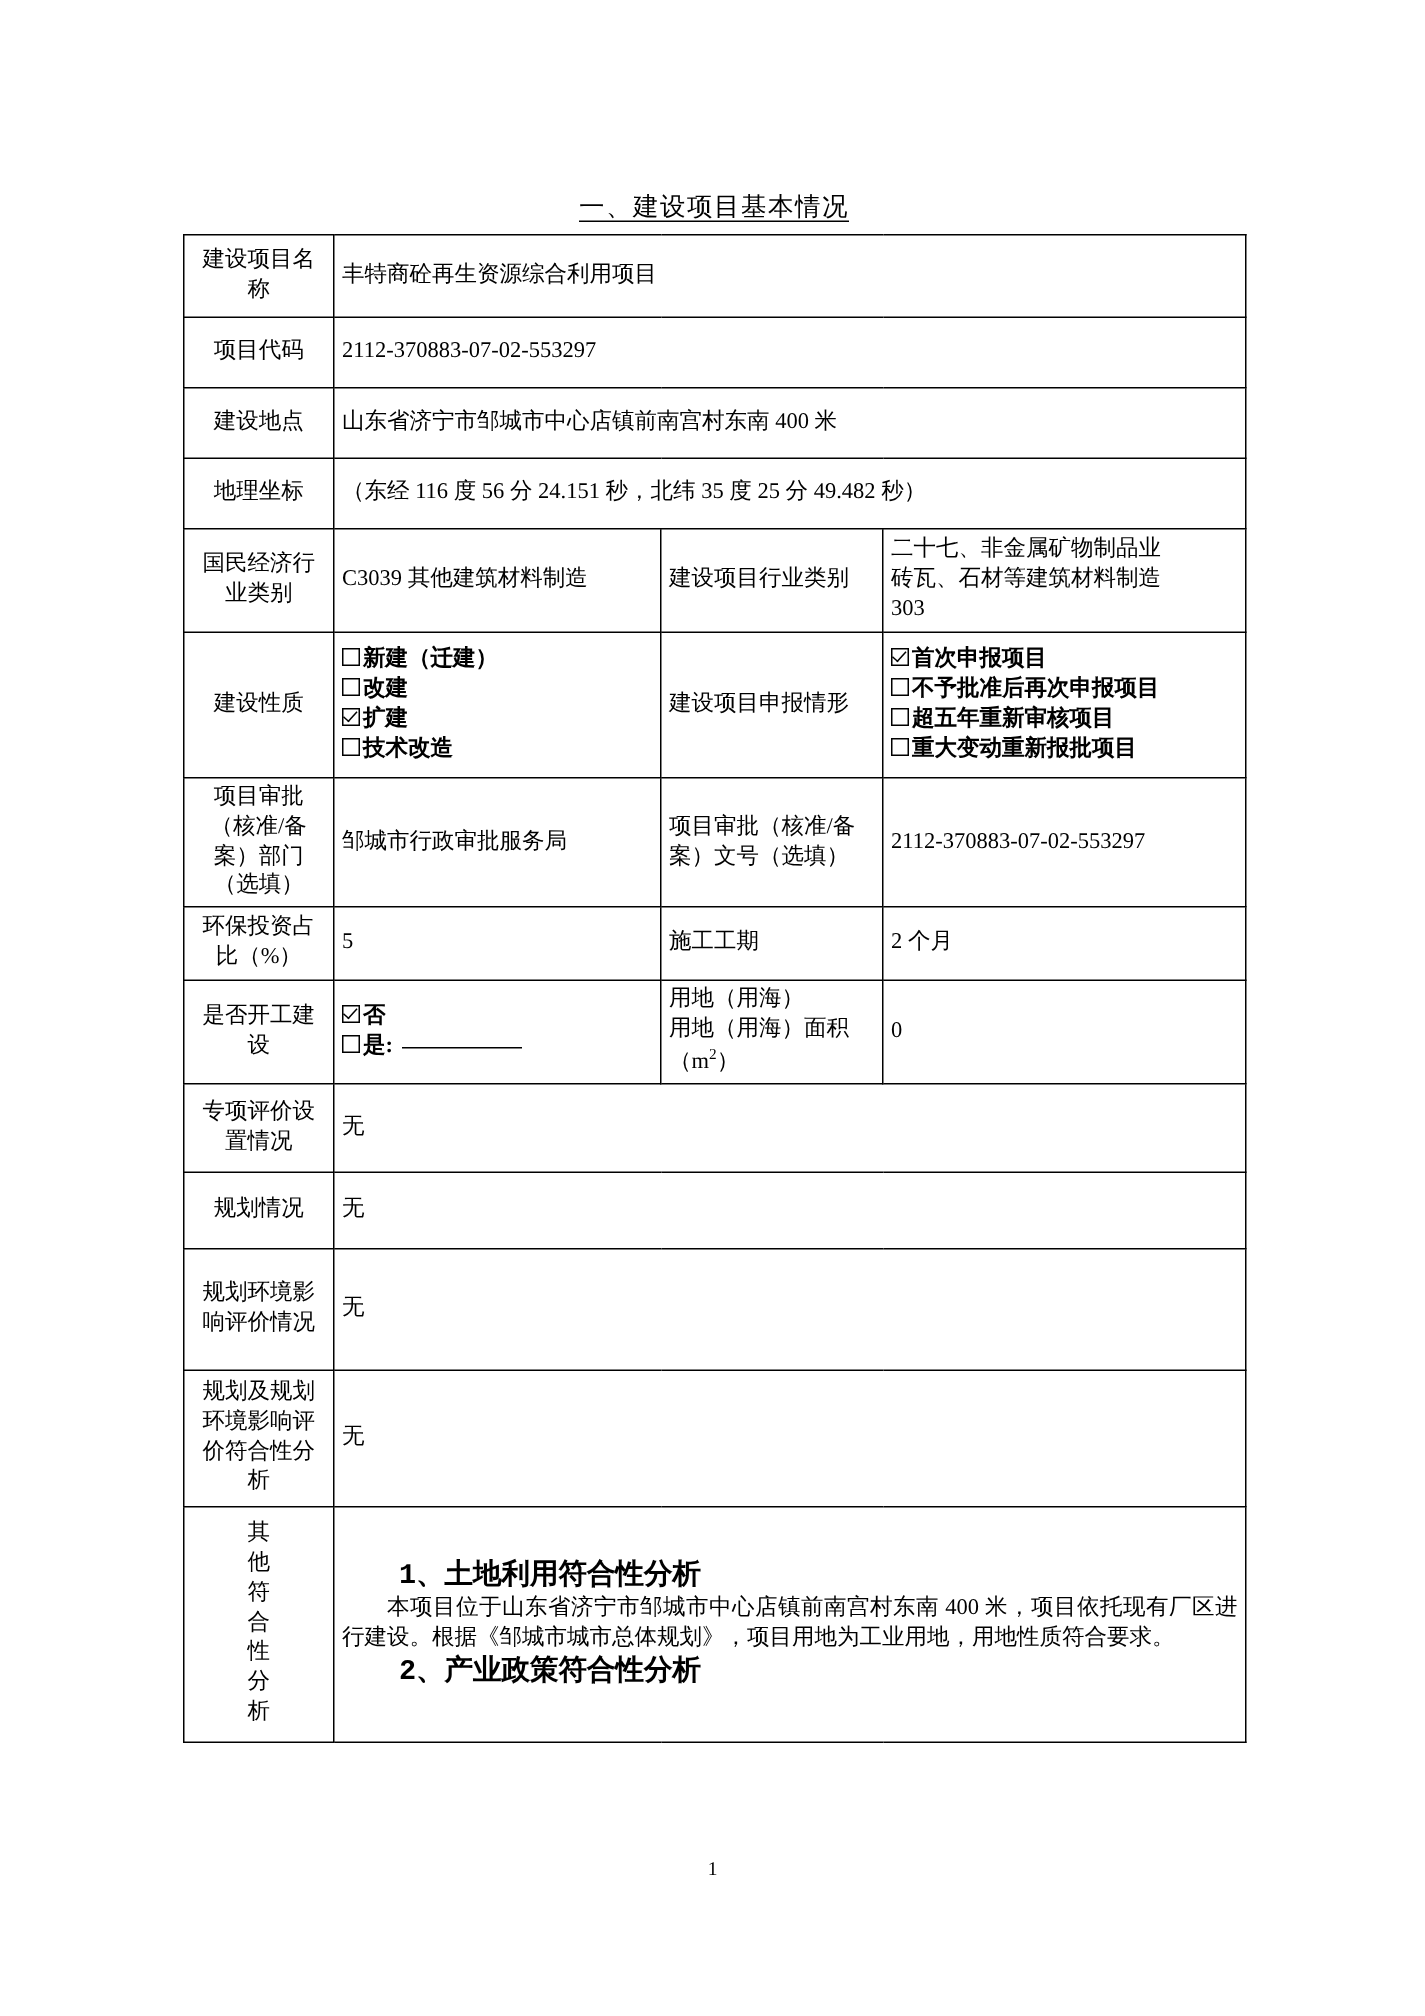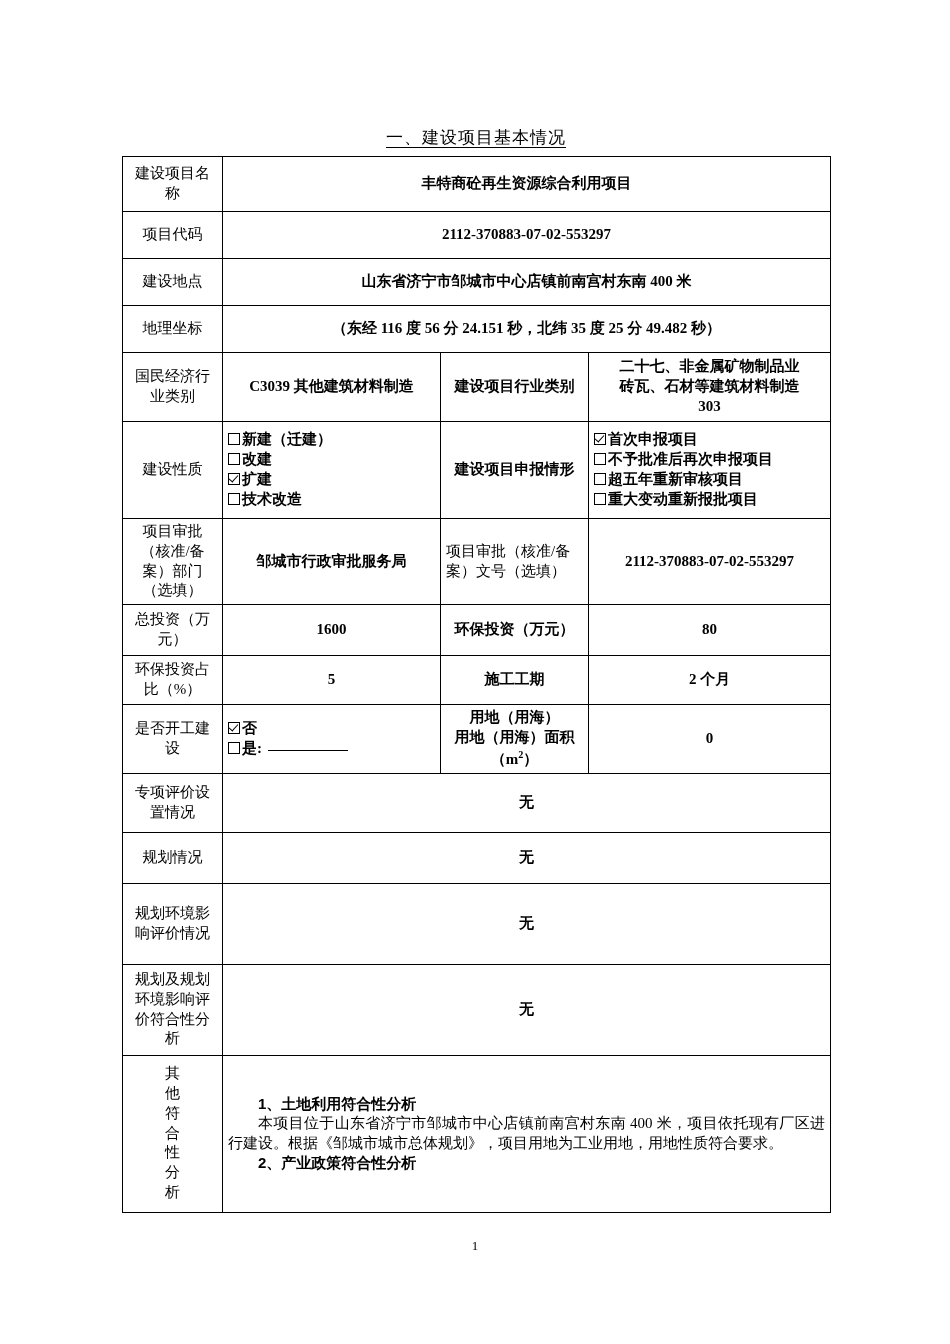--- a/index.html
+++ b/index.html
@@ -47,22 +47,20 @@
     padding: 3px 5px;
     font-size: 15px;
     vertical-align: middle;
     line-height: 1.32;
   }
   td.lbl {
     text-align: center;
     width: 100px;
   }
   td.ctr {
-    text-align: center;
-    font-weight: bold;
   }
   td.lft {
     text-align: left;
     margin-top: 48px;
   }
   .nowrapline { white-space: nowrap; }
 
   
   .cbx-list {
     text-align: left;
@@ -115,22 +113,22 @@
   td.sidecol span { display: block; }
   td.bodycell {
     text-align: left;
     font-size: 15.5px;
     line-height: 1.95;
     padding: 4px 10px 6px 10px;
     vertical-align: top;
   }
   .hd {
     font-weight: bold;
-    font-family: Liberation Sans, sans-serif;
-    font-size: 15px;
+    font-family: Liberation Mono, monospace;
+    font-size: 19px;
     display: block;
     text-indent: 2em;
   }
   .para {
     display: block;
     text-indent: 2em;
     text-align: justify;
   }
   .pagenum {
     position: absolute;
@@ -207,26 +205,20 @@
         </td>
       </tr>
 
       <tr>
         <td class="lbl" style="height:78px">项目审批（核准/备案）部门（选填）</td>
         <td class="ctr">邹城市行政审批服务局</td>
         <td class="lft">项目审批（核准/备案）文号（选填）</td>
         <td class="ctr">2112-370883-07-02-553297</td>
       </tr>
 
-      <tr>
-        <td class="lbl" style="height:44px">总投资（万元）</td>
-        <td class="ctr">1600</td>
-        <td class="ctr">环保投资（万元）</td>
-        <td class="ctr">80</td>
-      </tr>
 
       <tr>
         <td class="lbl" style="height:42px">环保投资占比（%）</td>
         <td class="ctr">5</td>
         <td class="ctr">施工工期</td>
         <td class="ctr">2 个月</td>
       </tr>
 
       <tr>
         <td class="lbl" style="height:50px">是否开工建设</td>

